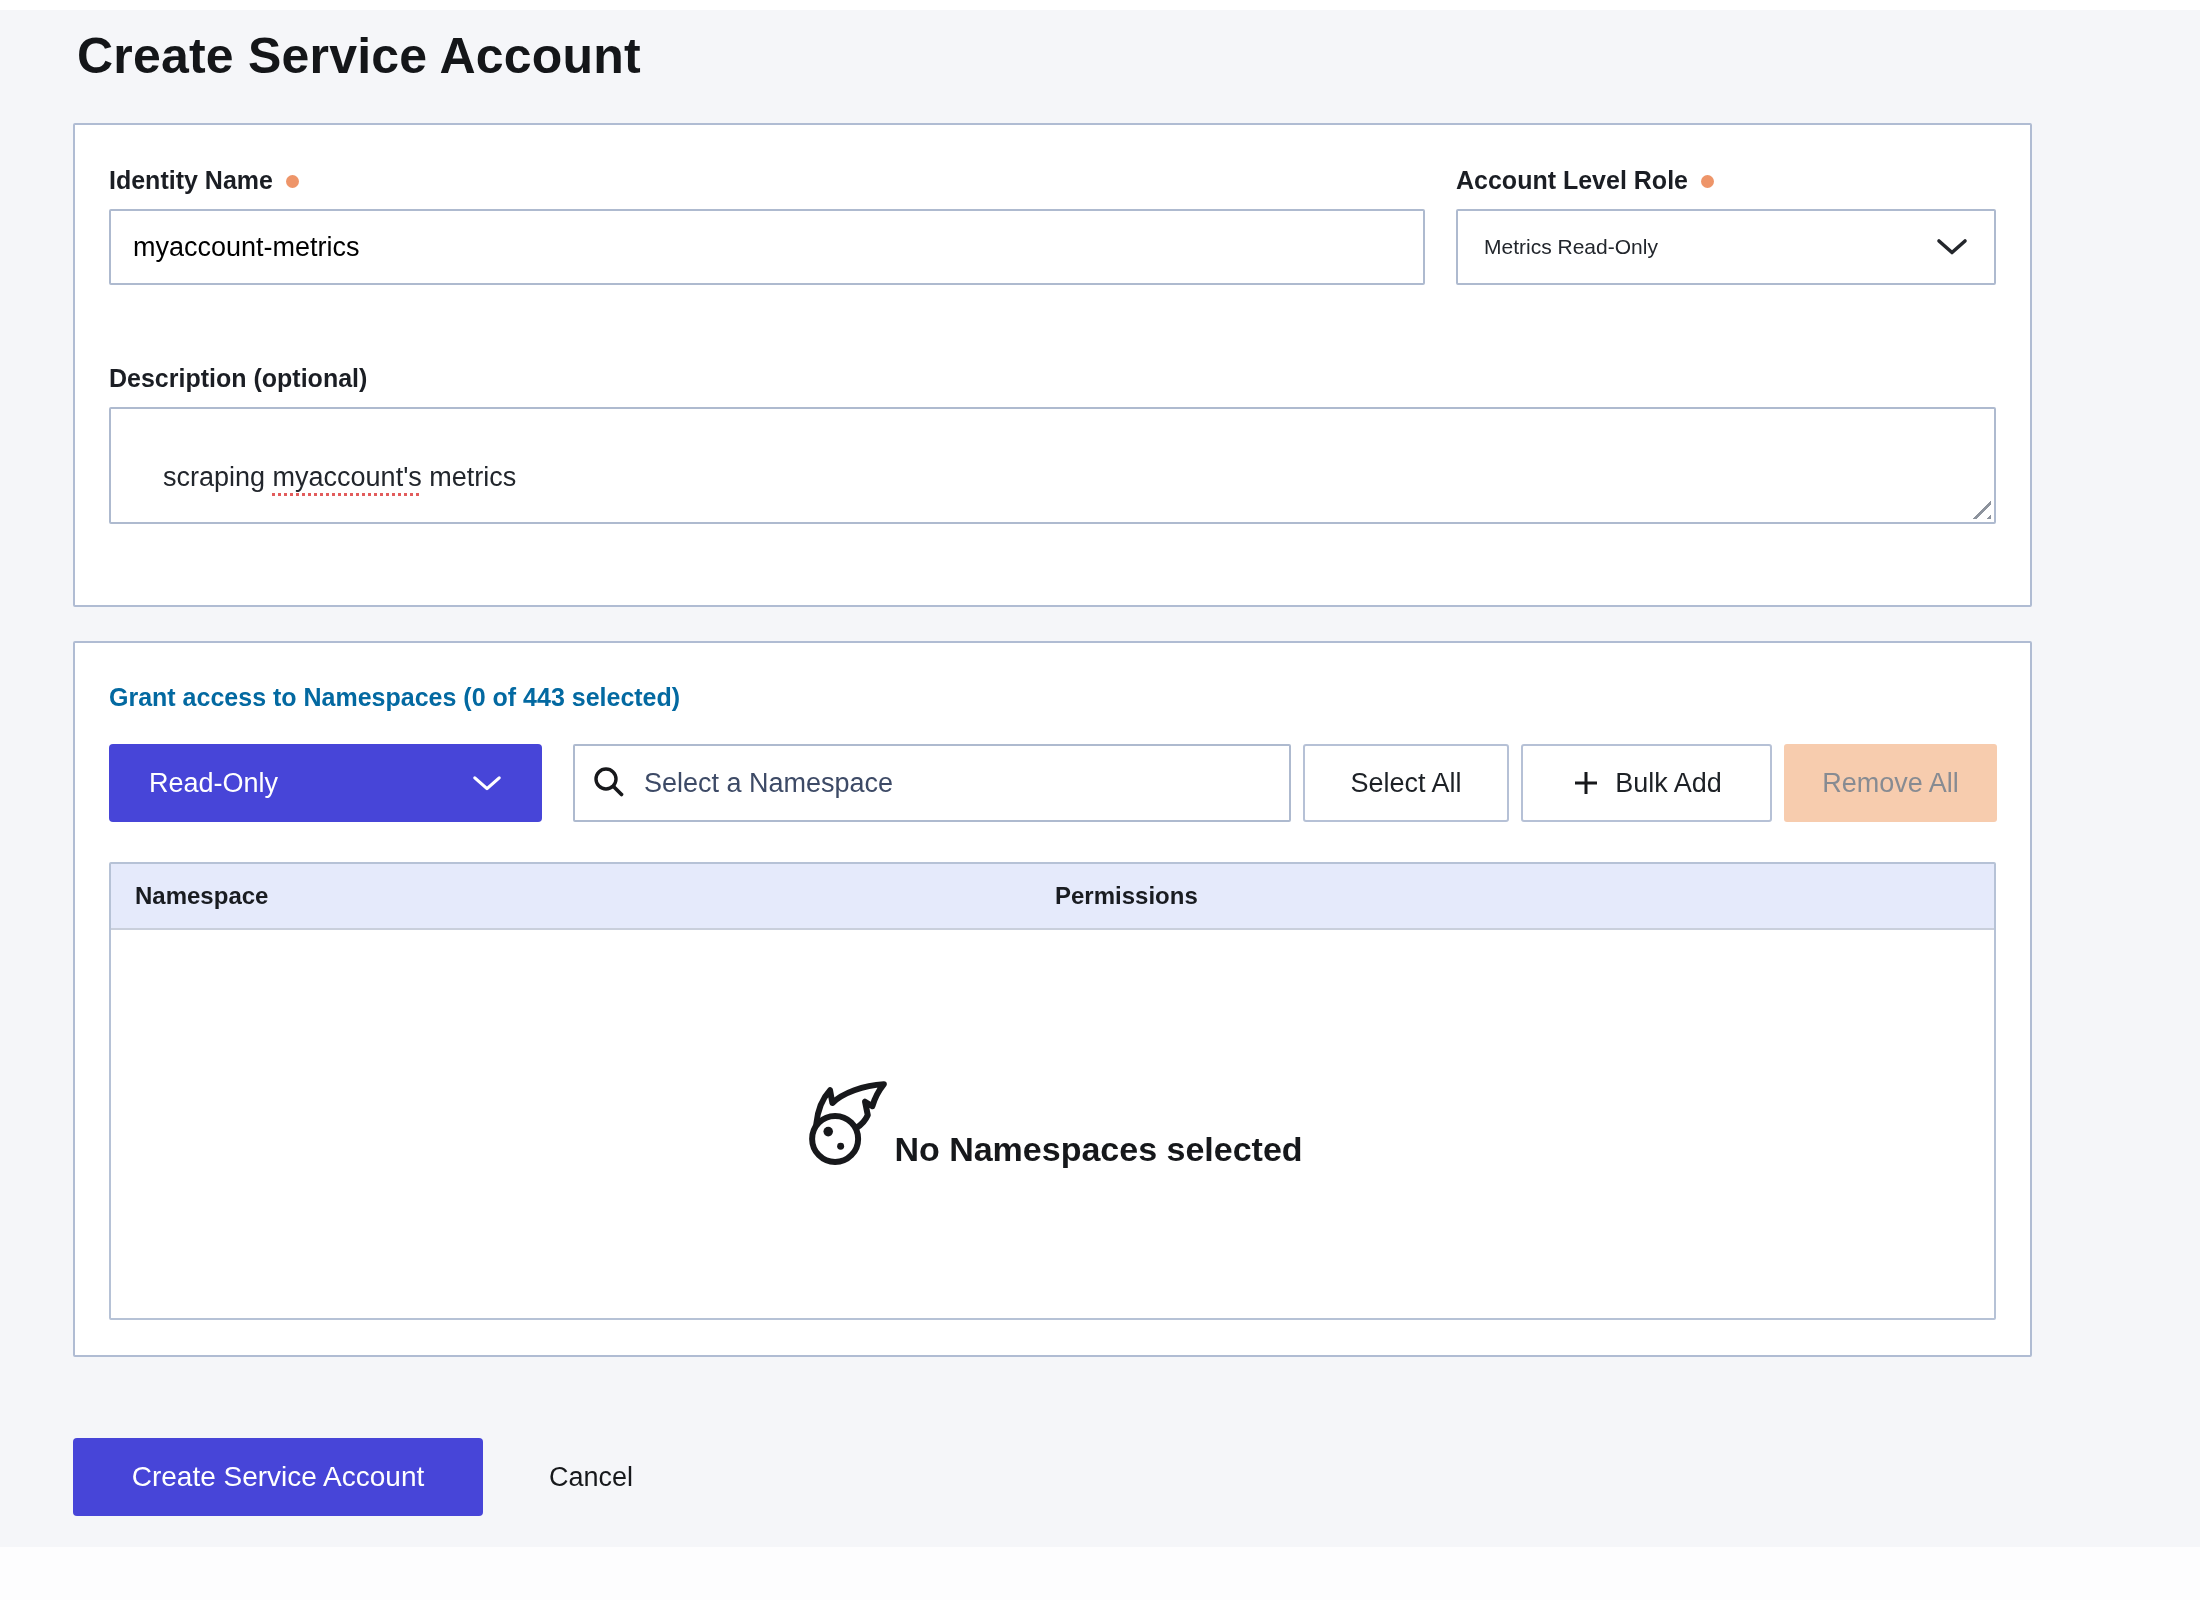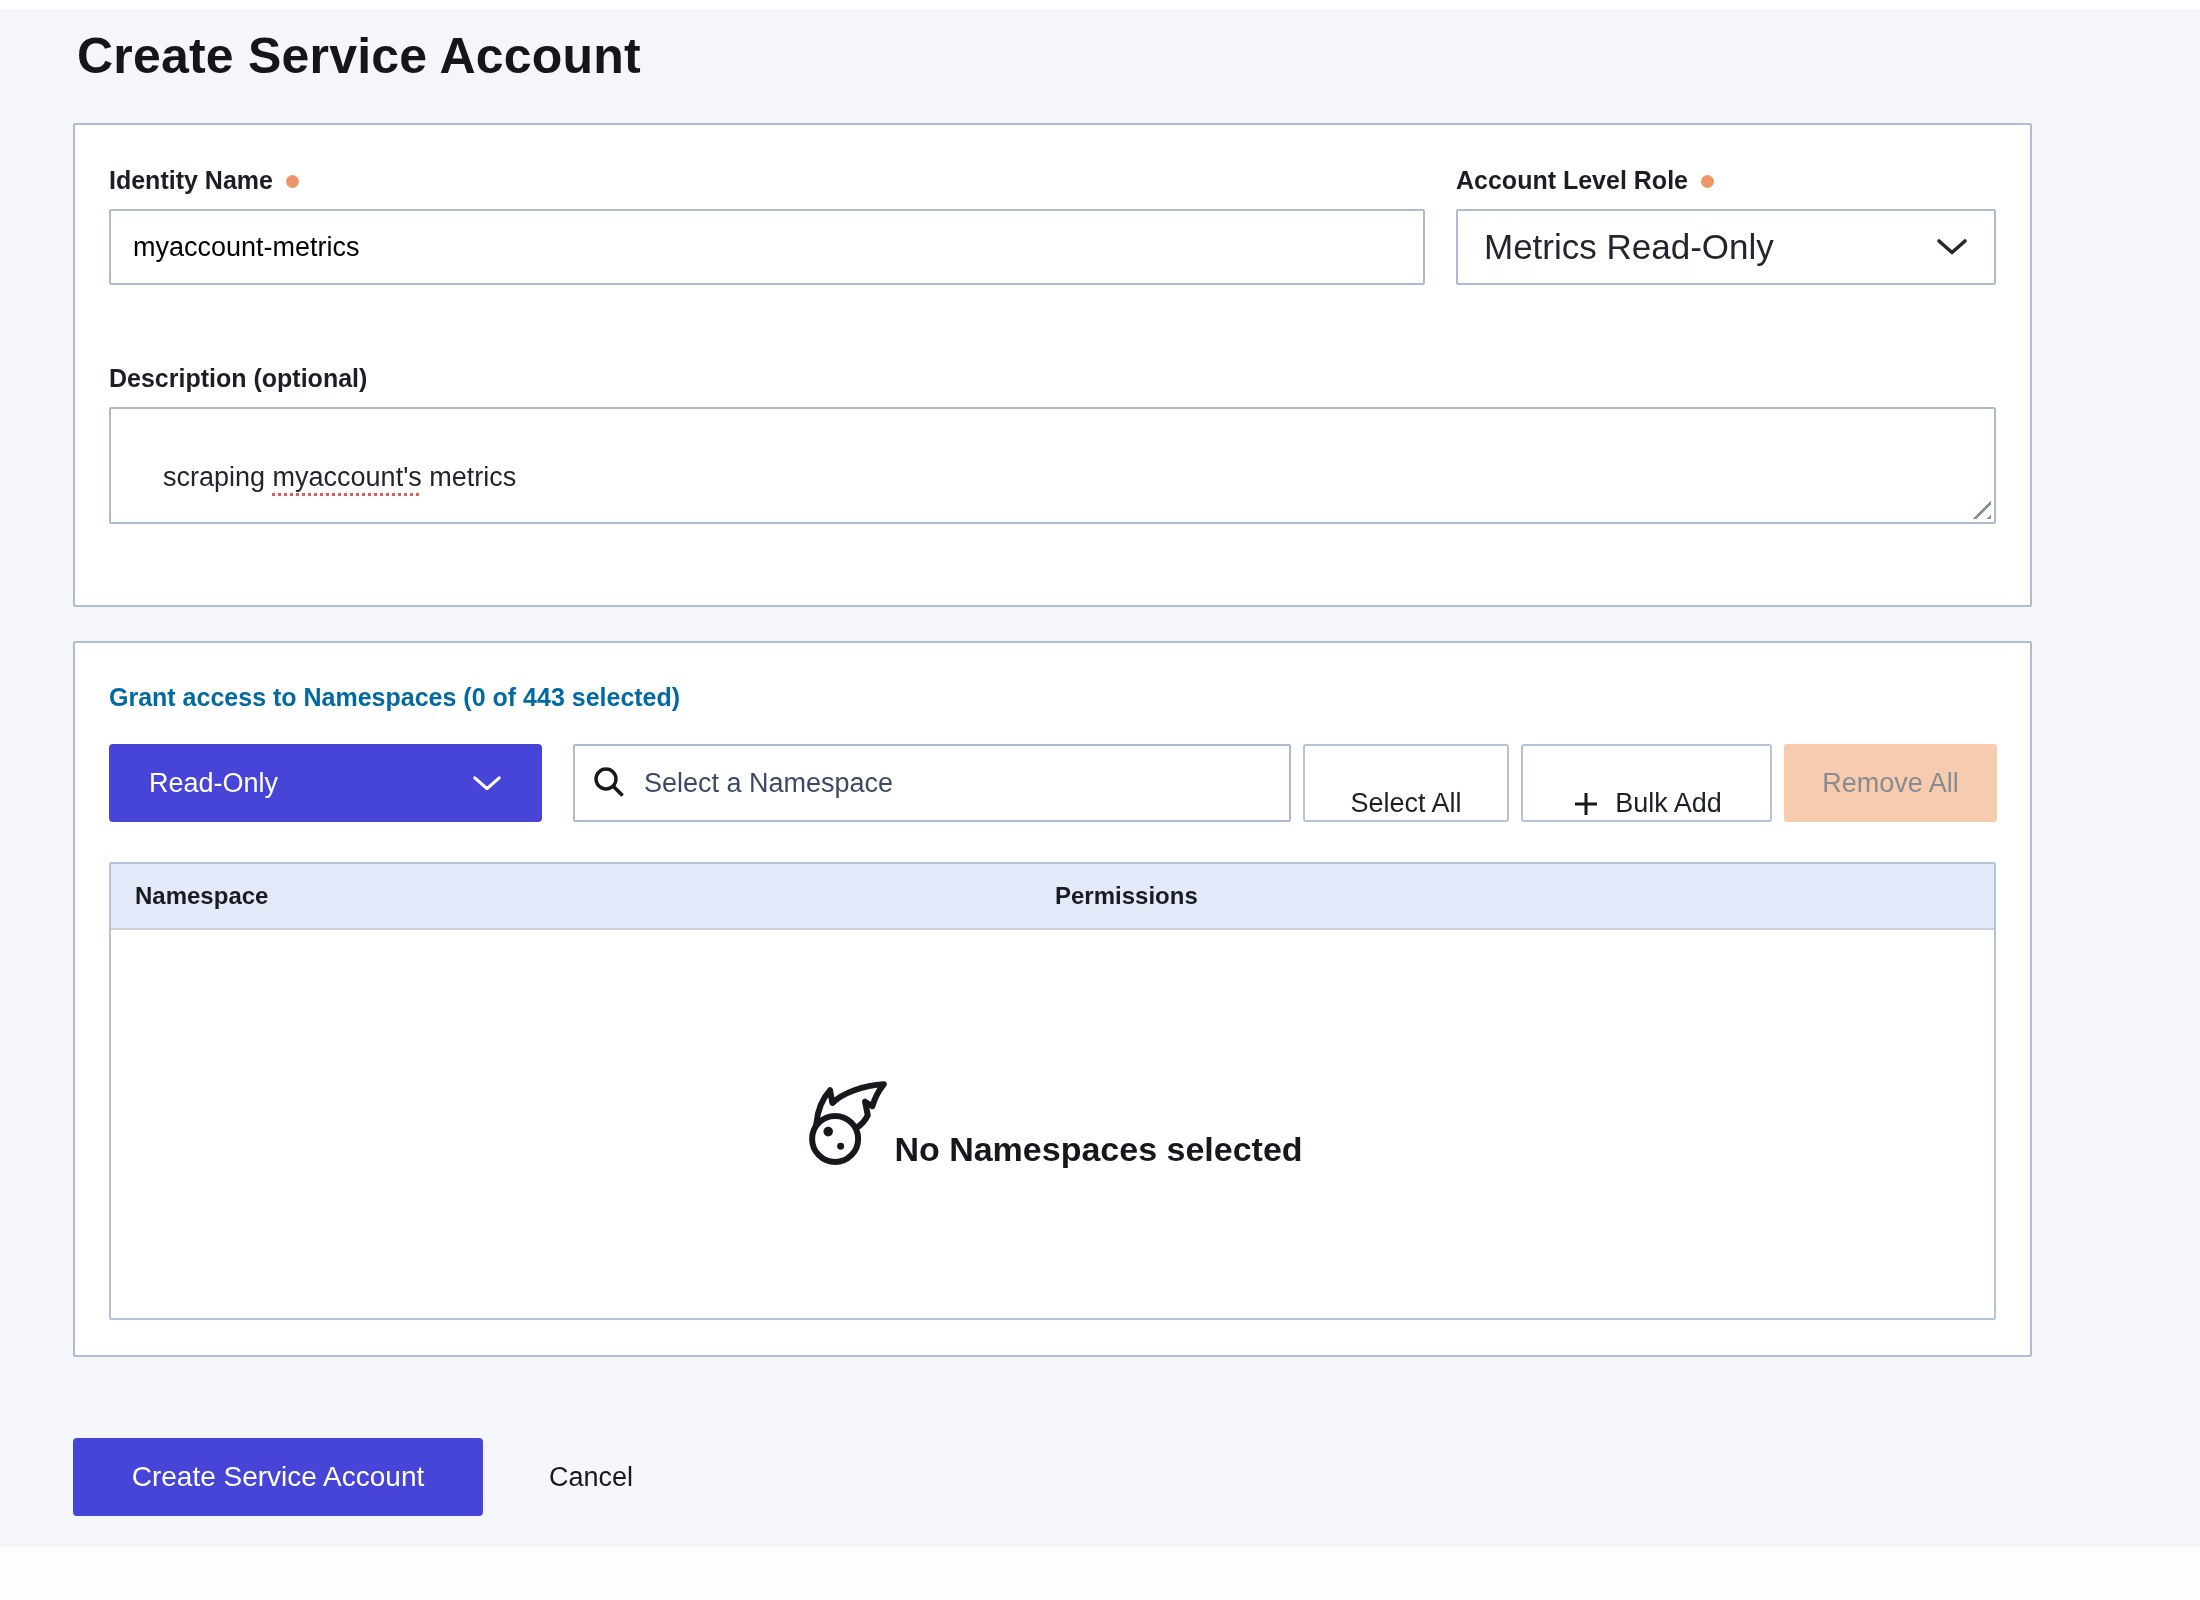--- a/index.html
+++ b/index.html
@@ -35,21 +35,21 @@
 
   .text-input{
     box-sizing:border-box;display:block;width:100%;height:76px;
     border:2px solid #aebacf;border-radius:2px;background:#fff;
     font-family:inherit;font-size:27px;color:#000000;padding:0 22px;outline:none;
   }
 
   .select-box{
     box-sizing:border-box;width:100%;height:76px;border:2px solid #aebacf;border-radius:2px;
     background:#fff;display:flex;align-items:center;justify-content:space-between;
-    padding:0 26px;font-size:35px;color:#22262c;cursor:pointer;
+    padding:0 26px;font-size:21px;color:#22262c;cursor:pointer;
   }
 
   .desc-label{margin-top:78px;}
   .fake-textarea{
     box-sizing:border-box;position:relative;width:100%;height:117px;
     border:2px solid #aebacf;border-radius:2px;background:#fff;
     font-size:27px;color:#22262c;padding:22px 22px;white-space:pre-wrap;cursor:text;
   }
   .misspelled{
     text-decoration-line:underline;text-decoration-style:dotted;text-decoration-color:#e25c5c;
@@ -75,21 +75,21 @@
     border:2px solid #aebacf;border-radius:2px;background:#fff;
     display:flex;align-items:center;gap:15px;padding:0 16px;
   }
   .search-box input{
     flex:1;border:none;outline:none;background:transparent;
     font-family:inherit;font-size:27px;color:#3d4a66;min-width:0;
   }
   .search-box input::placeholder{color:#3d4a66;opacity:1;}
   .btn-light{
     margin-left:12px;box-sizing:border-box;background:#fff;border:2px solid #b6c1d6;border-radius:3px;
-    display:flex;align-items:flex-end;justify-content:center;gap:14px;
+    display:flex;align-items:center;justify-content:center;gap:14px;
     font-size:27px;color:#1d2126;
   }
   .btn-select-all{width:206px;flex:none;}
   .btn-bulk-add{width:251px;flex:none;}
   .btn-remove-all{
     margin-left:12px;width:213px;flex:none;box-sizing:border-box;
     background:#f7ccae;border:none;border-radius:3px;color:#878b92;
     display:flex;align-items:center;justify-content:center;font-size:27px;cursor:default;
   }
 

